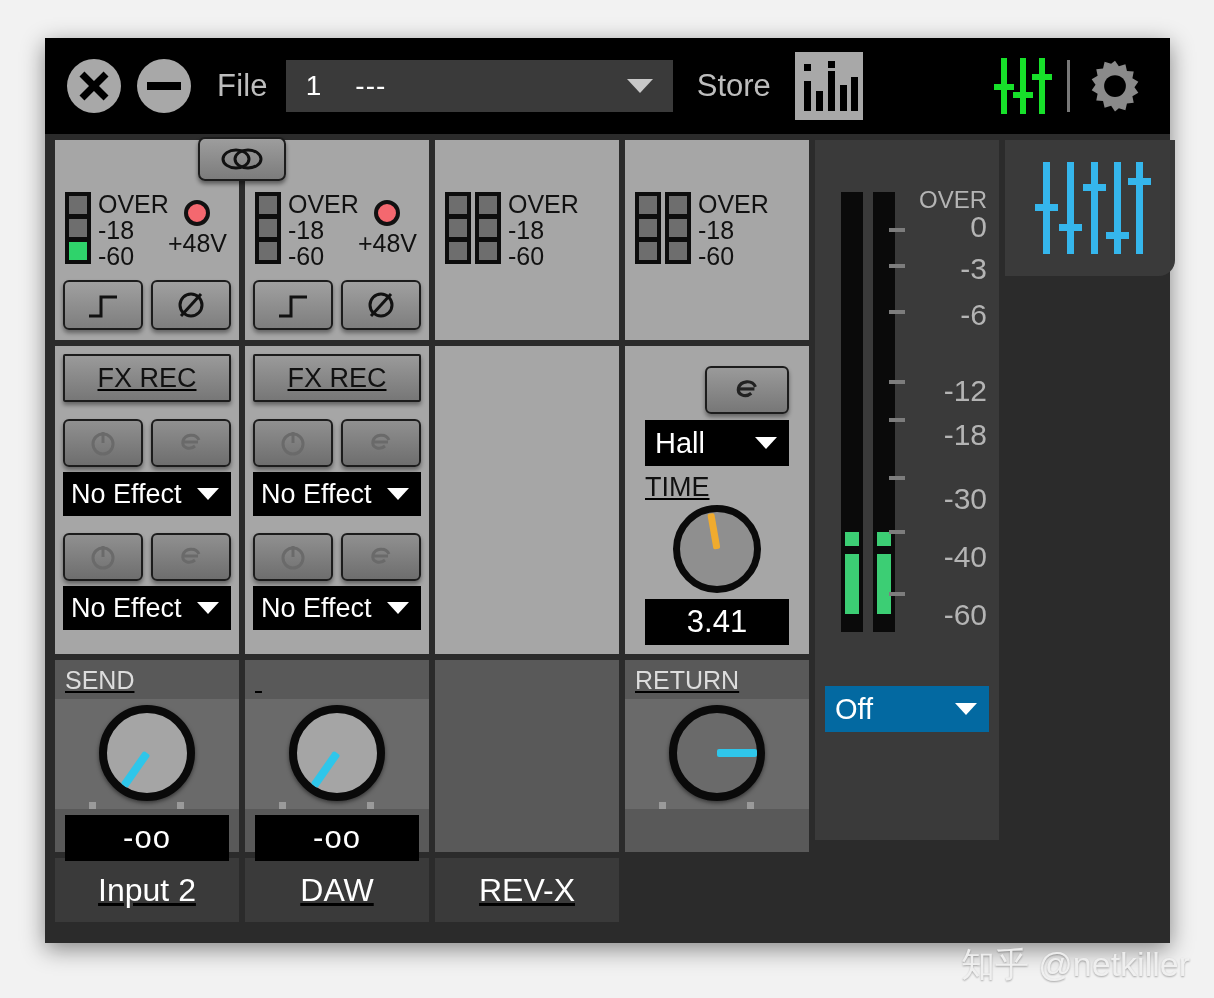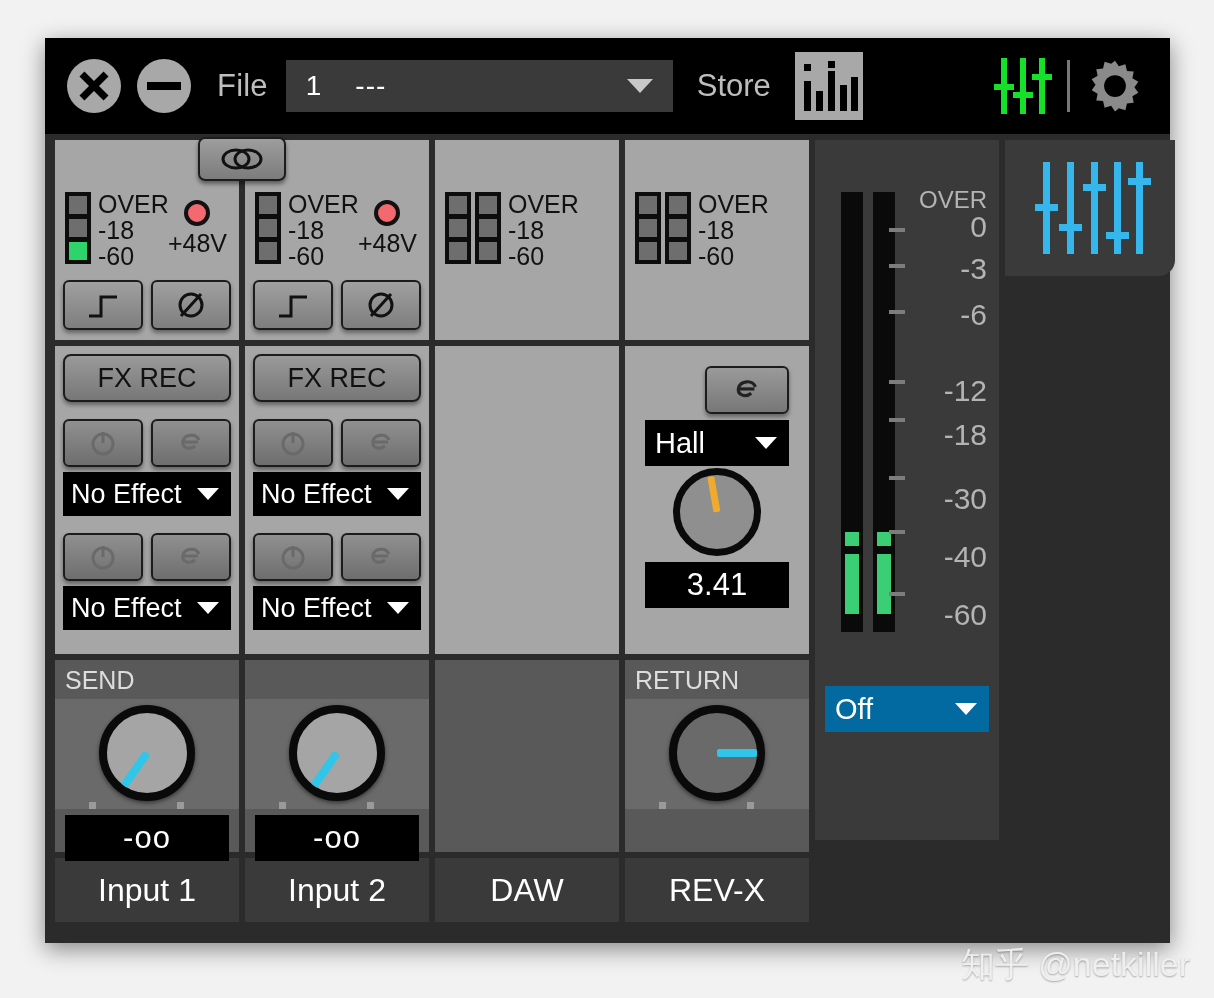--- a/index.html
+++ b/index.html
@@ -97,20 +97,21 @@
   #header-divider {
     width: 3px; height: 52px; background: #787878; margin: 0 16px;
   }
   #settings-gear { cursor: pointer; }
 
   
   #mixer-body {
     position: absolute; left: 0; top: 96px; right: 0; bottom: 0;
     background: #2b2b2b;
     padding: 6px 10px 8px 10px;
+    text-decoration: underline;
   }
   .strip-row { display: flex; gap: 6px; }
 
   
   .col-ch { width: 184px; flex: none; }
   .col-master { width: 184px; flex: none; }
 
   
   #row-preamp { height: 200px; }
   .preamp-cell {
@@ -168,21 +169,21 @@
     box-shadow: 0 3px 4px rgba(0,0,0,.4);
     display: flex; align-items: center; justify-content: center;
     cursor: pointer;
   }
   .dawcell-meter { position: absolute; left: 10px; top: 52px; display: flex; align-items: flex-start; }
 
   
   #row-fx { height: 308px; margin-top: 6px; }
   .fx-cell { background: #a6a6a6; height: 100%; padding: 8px; position: relative; }
   .fxrec-btn {
-    height: 48px; border-radius: 8px;
+    height: 48px; border-radius: 2px;
     background: linear-gradient(#9a9a9a,#777);
     border: 2px solid #1c1c1c;
     box-shadow: 0 3px 4px rgba(0,0,0,.4);
     display: flex; align-items: center; justify-content: center;
     font-size: 27px; color: #111; cursor: pointer;
   }
   .fx-btn-pair { display: flex; gap: 8px; margin-top: 17px; }
   .fx-small-btn {
     flex: 1; height: 48px; border-radius: 6px;
     background: linear-gradient(#909090,#6e6e6e);
@@ -653,20 +654,21 @@
         <div id="revx-edit-btn">
           <svg width="36" height="32" viewBox="0 0 34 30">
             <path d="M25 12c-3-7-14-6-16 1-1.6 6 6 10 12 5" fill="none" stroke="#222" stroke-width="3"></path>
             <path d="M9 14h15" stroke="#222" stroke-width="3" fill="none"></path>
           </svg>
         </div>
         <div id="revx-type-select">
           <span class="val">Hall</span>
           <span class="sel-caret"></span>
         </div>
+        <div id="time-label">TIME</div>
         <div class="knob-wrap">
           <div class="knob" id="time-knob">
             <i class="needle"></i>
           </div>
         </div>
         <div class="value-display">3.41</div>
       </div>
 
       <div style="width:184px;flex:none"></div>
       <div style="flex:1"></div>
@@ -714,21 +716,20 @@
               <i style="left:122px;bottom:2px"></i>
           </div>
         </div>
       </div>
 
       <div style="width:184px;flex:none"></div>
       <div style="flex:1"></div>
     </div>
 
     <div class="strip-row" id="row-names">
-      <div class="col-ch name-cell">Input 1</div>
       <div class="col-ch name-cell">Input 2</div>
       <div class="col-ch name-cell">DAW</div>
       <div class="col-ch name-cell">REV-X</div>
       <div style="flex:1"></div>
     </div>
 
   </div>
 </div>
 
 <div id="watermark">知乎 @netkiller</div>

